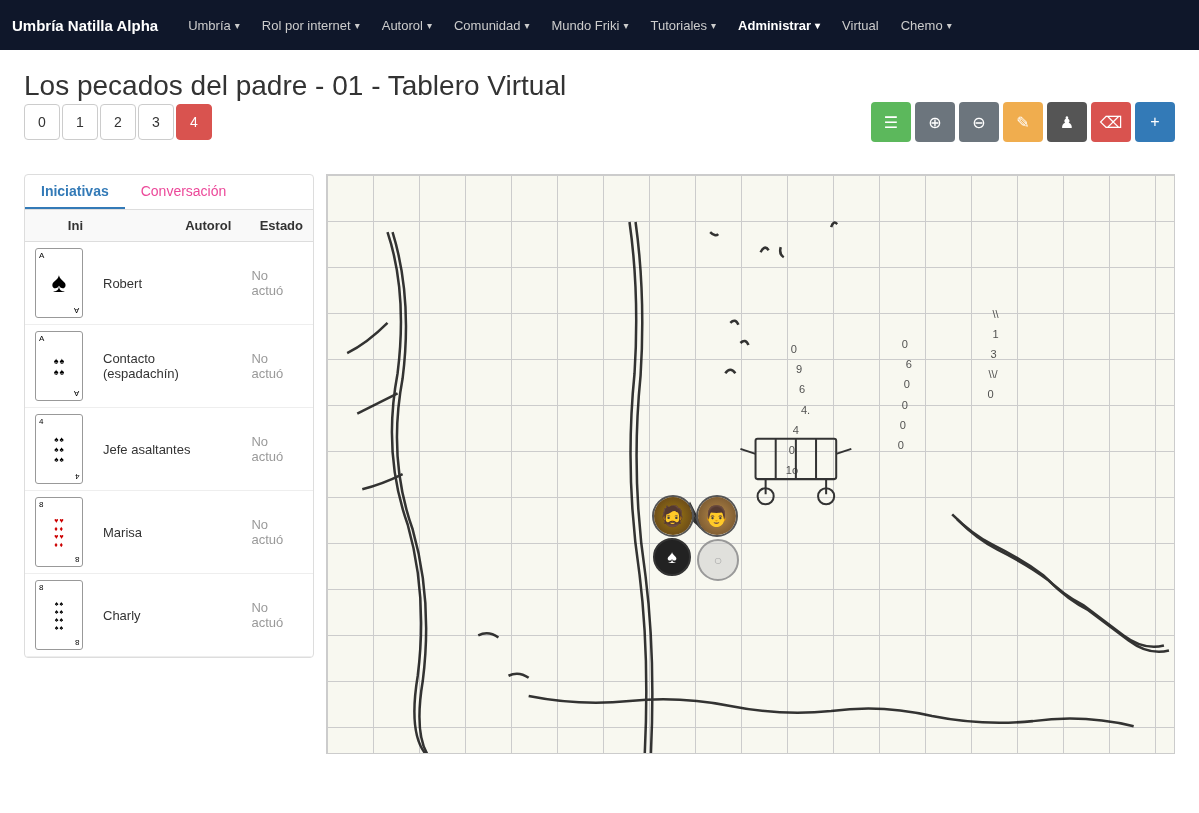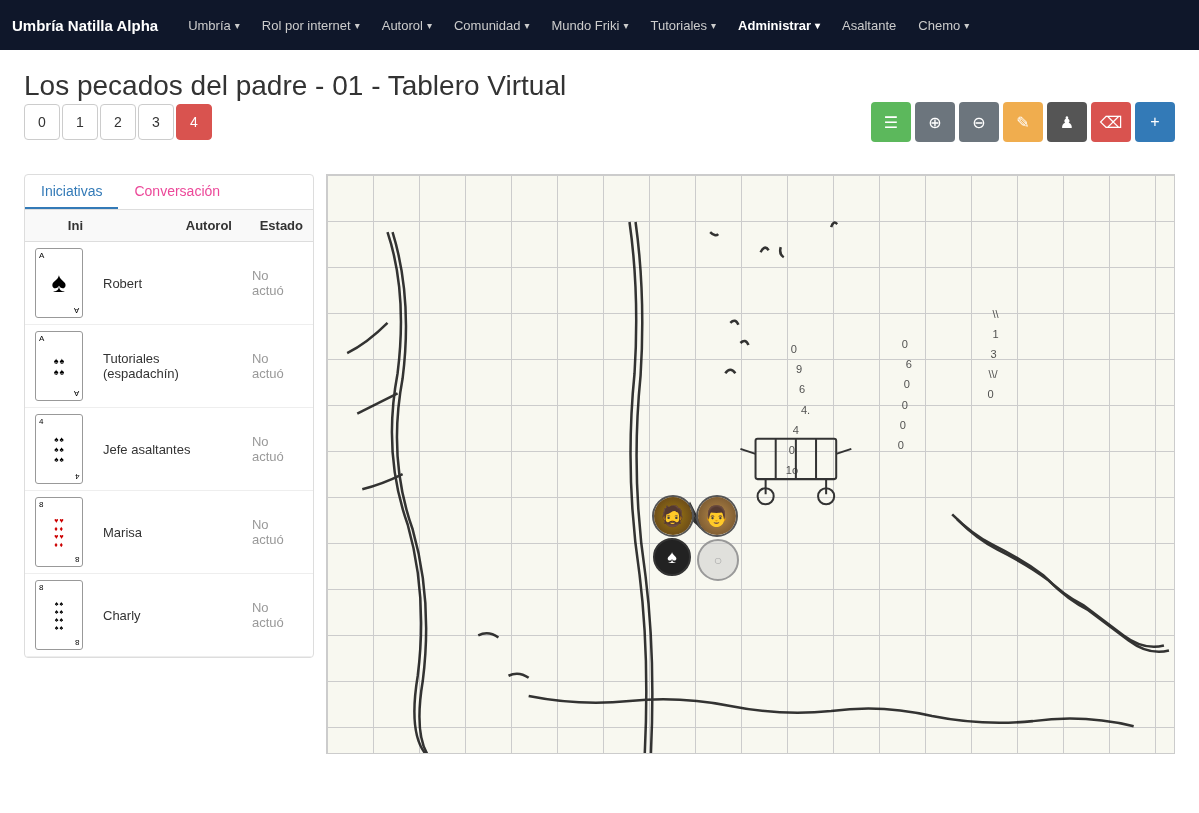--- a/index.html
+++ b/index.html
@@ -122,21 +122,21 @@
     .sidebar-tab {
       padding: 8px 16px;
       cursor: pointer;
       font-size: 14px;
       border-bottom: 2px solid transparent;
       color: #ec4899;
     }
     .sidebar-tab.active {
       border-bottom: 2px solid #337ab7;
       color: #337ab7;
-      font-weight: normal;
+      font-weight: bold;
     }
 
     
     .initiative-table {
       width: 100%;
       border-collapse: collapse;
     }
     .initiative-table th {
       background: #f9f9f9;
       padding: 8px 10px;
@@ -275,21 +275,21 @@
   <div class="navbar-brand">Umbría Natilla Alpha</div>
   <div class="nav-items">
 
   <div class="nav-item">Umbría<span class="caret">▾</span></div>
       <div class="nav-item">Rol por internet<span class="caret">▾</span></div>
       <div class="nav-item">Autorol<span class="caret">▾</span></div>
       <div class="nav-item">Comunidad<span class="caret">▾</span></div>
       <div class="nav-item">Mundo Friki<span class="caret">▾</span></div>
       <div class="nav-item">Tutoriales<span class="caret">▾</span></div>
       <div class="nav-item active">Administrar<span class="caret">▾</span></div>
-      <div class="nav-item">Asaltante</div>
+      <div class="nav-item">Virtual</div>
       <div class="nav-item">Chemo<span class="caret">▾</span></div>
     </div>
 </nav>
 
 <div class="page-content">
 
   <h1 class="page-title">Los pecados del padre - 01 - Tablero Virtual</h1>
 
   <div class="top-controls">
     <div class="pagination">
@@ -346,21 +346,21 @@
                   <div class="corner-tl">A</div>
                   <div style="display: grid; grid-template-columns: 1fr 1fr; gap: 1px; padding: 2px;">
                     <span style="font-size: 9px; color: rgb(0, 0, 0);">♠</span>
                     <span style="font-size: 9px; color: rgb(0, 0, 0);">♠</span>
                     <span style="font-size: 9px; color: rgb(0, 0, 0);">♠</span>
                     <span style="font-size: 9px; color: rgb(0, 0, 0);">♠</span>
                   </div>
                   <div class="corner-br">A</div>
                 </div>
               </td>
-              <td>Tutoriales (espadachín)</td>
+              <td>Contacto (espadachín)</td>
               <td class="no-actuo">No actuó</td>
             </tr>
             <tr>
               <td>
                 <div class="card-img">
                   <div class="corner-tl">4</div>
                   <div style="display: grid; grid-template-columns: 1fr 1fr; gap: 1px; padding: 2px;">
                     <span style="font-size: 8px; color: rgb(0, 0, 0);">♠</span>
                     <span style="font-size: 8px; color: rgb(0, 0, 0);">♠</span>
                     <span style="font-size: 8px; color: rgb(0, 0, 0);">♠</span>

